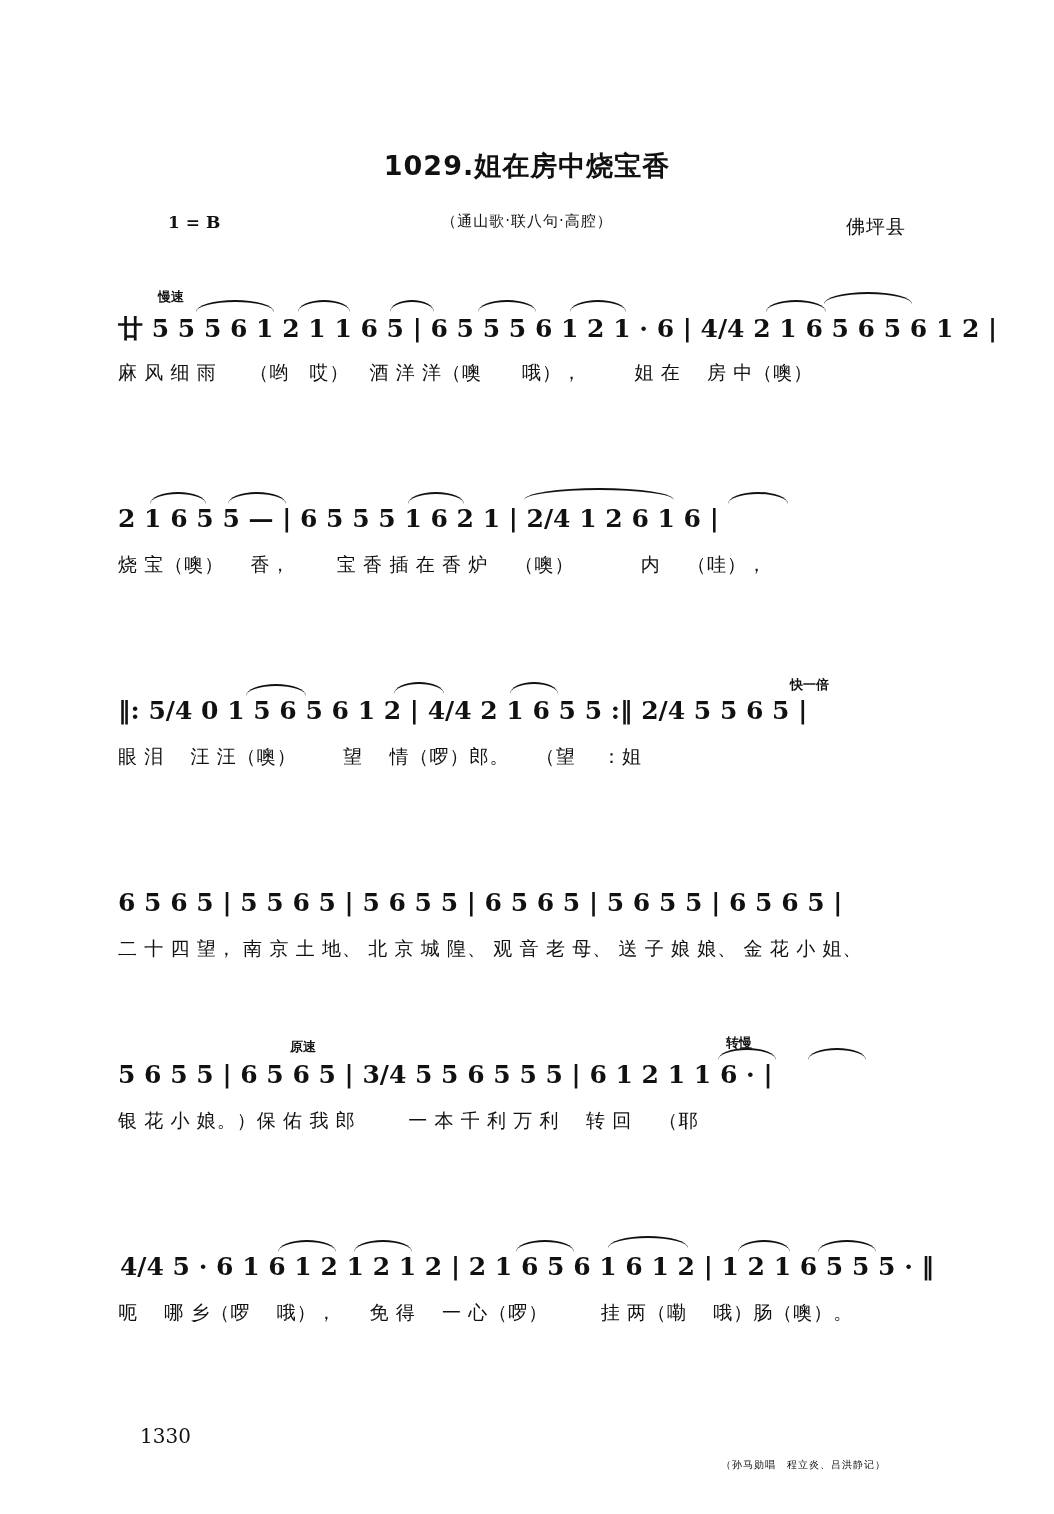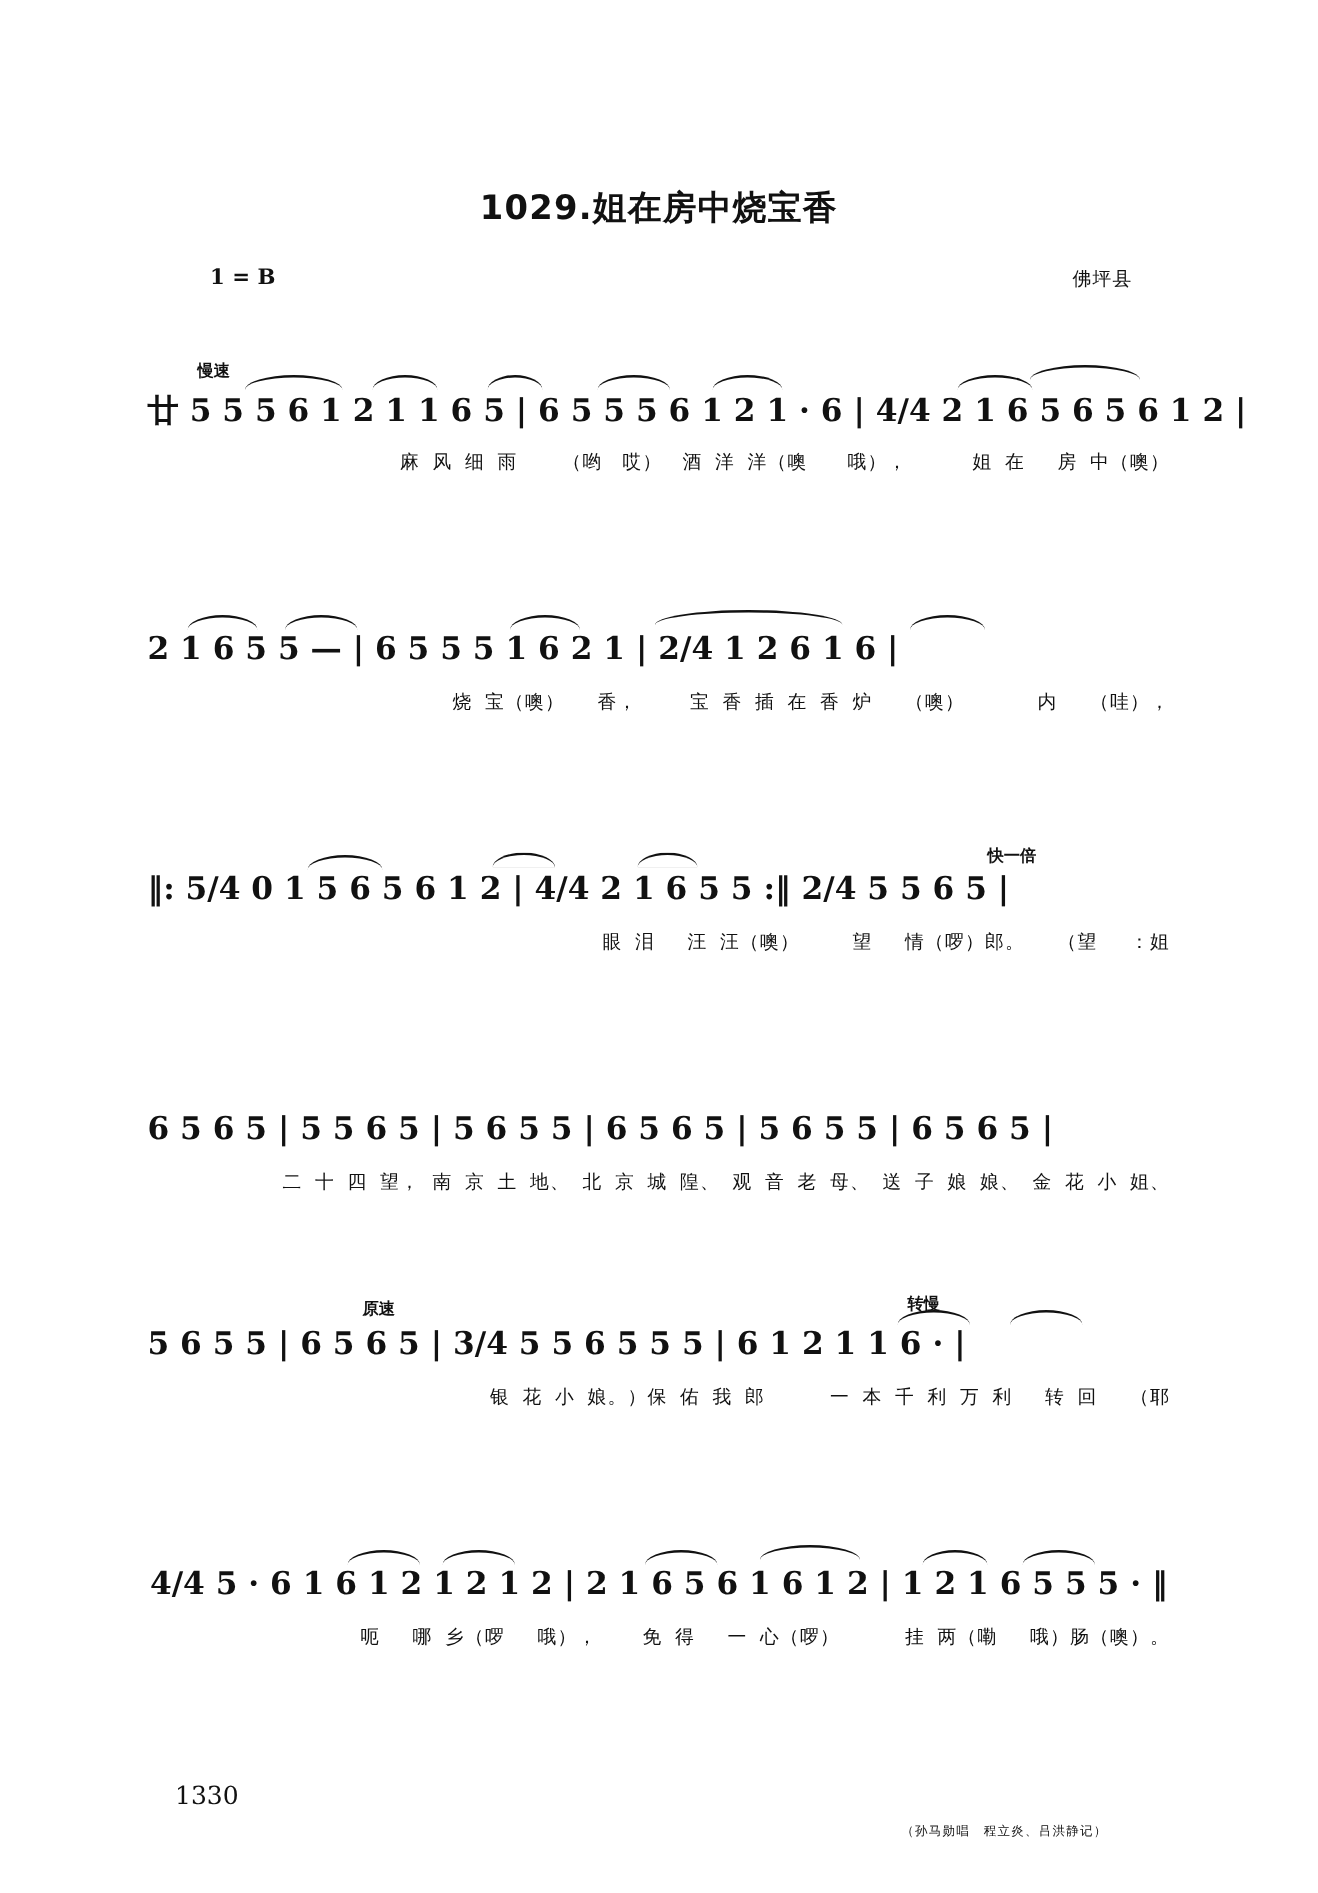--- a/index.html
+++ b/index.html
@@ -44,21 +44,21 @@
     text-align: center;
     font-family: "DejaVu Sans", sans-serif;
     font-size: 15px;
     letter-spacing: 1px;
   }
   .region {
     position: absolute;
     right: 148px;
     top: 214px;
     font-family: "DejaVu Sans", sans-serif;
-    font-size: 15px;
+    font-size: 19px;
     letter-spacing: 1px;
   }
   
   .system {
     position: absolute;
     left: 118px;
     width: 818px;
   }
   .tempo {
     position: absolute;
@@ -78,25 +78,24 @@
     font-size: 25px;
     font-weight: bold;
     white-space: nowrap;
     letter-spacing: 0px;
   }
   .lyrics {
     position: absolute;
     left: 0;
     top: 58px;
     width: 818px;
-    font-family: Liberation Mono, monospace;
-    font-size: 15px;
+    font-family: Liberation Sans, sans-serif;
+    font-size: 19px;
     white-space: nowrap;
     letter-spacing: 1px;
-    text-align: right;
   }
   .slur {
     position: absolute;
     border-top: 2px solid #111;
     border-radius: 50%/ 100% 100% 0 0;
     height: 10px;
     pointer-events: none;
   }
   
   .credit {
@@ -126,20 +125,21 @@
   .watermark .q { color: #d62128; }
   .watermark .rest { color: #4a4a4a; }
 </style>
 </head>
 <body>
 
 <div class="page">
 
   <div class="title">1029.姐在房中烧宝香</div>
   <div class="key-sig">1 = B</div>
+  <div class="subtitle">（通山歌·联八句·高腔）</div>
   <div class="region">佛坪县</div>
 
   <div class="system" style="top:286px;">
     <div class="tempo" style="left:20px; top:2px;">慢速</div>
     <div class="slur" style="left:78px; top:14px; width:78px;"></div>
     <div class="slur" style="left:180px; top:14px; width:52px;"></div>
     <div class="slur" style="left:272px; top:14px; width:44px;"></div>
     <div class="slur" style="left:360px; top:14px; width:58px;"></div>
     <div class="slur" style="left:452px; top:14px; width:56px;"></div>
     <div class="slur" style="left:648px; top:14px; width:60px;"></div>

